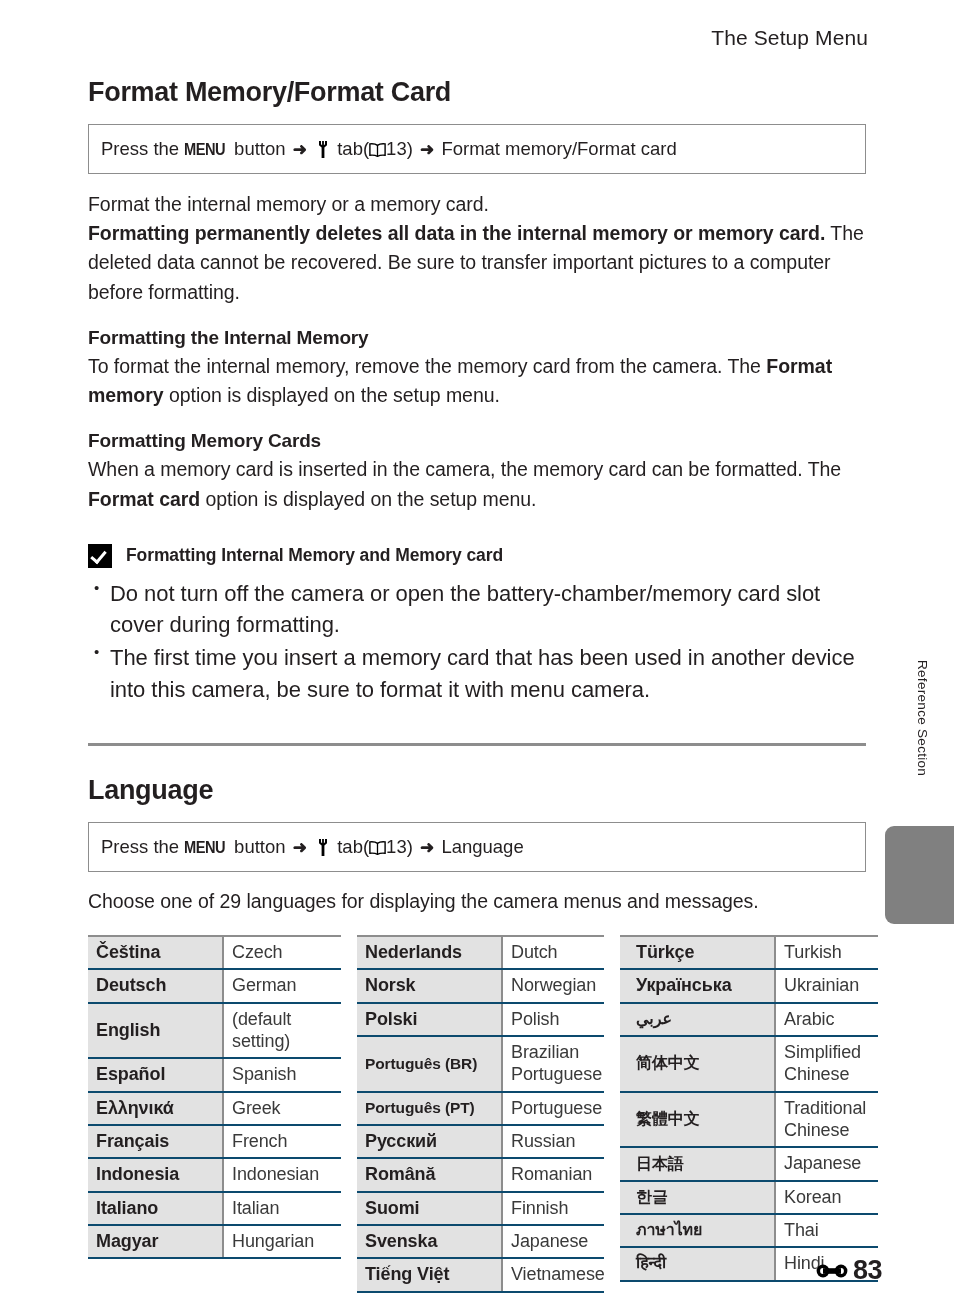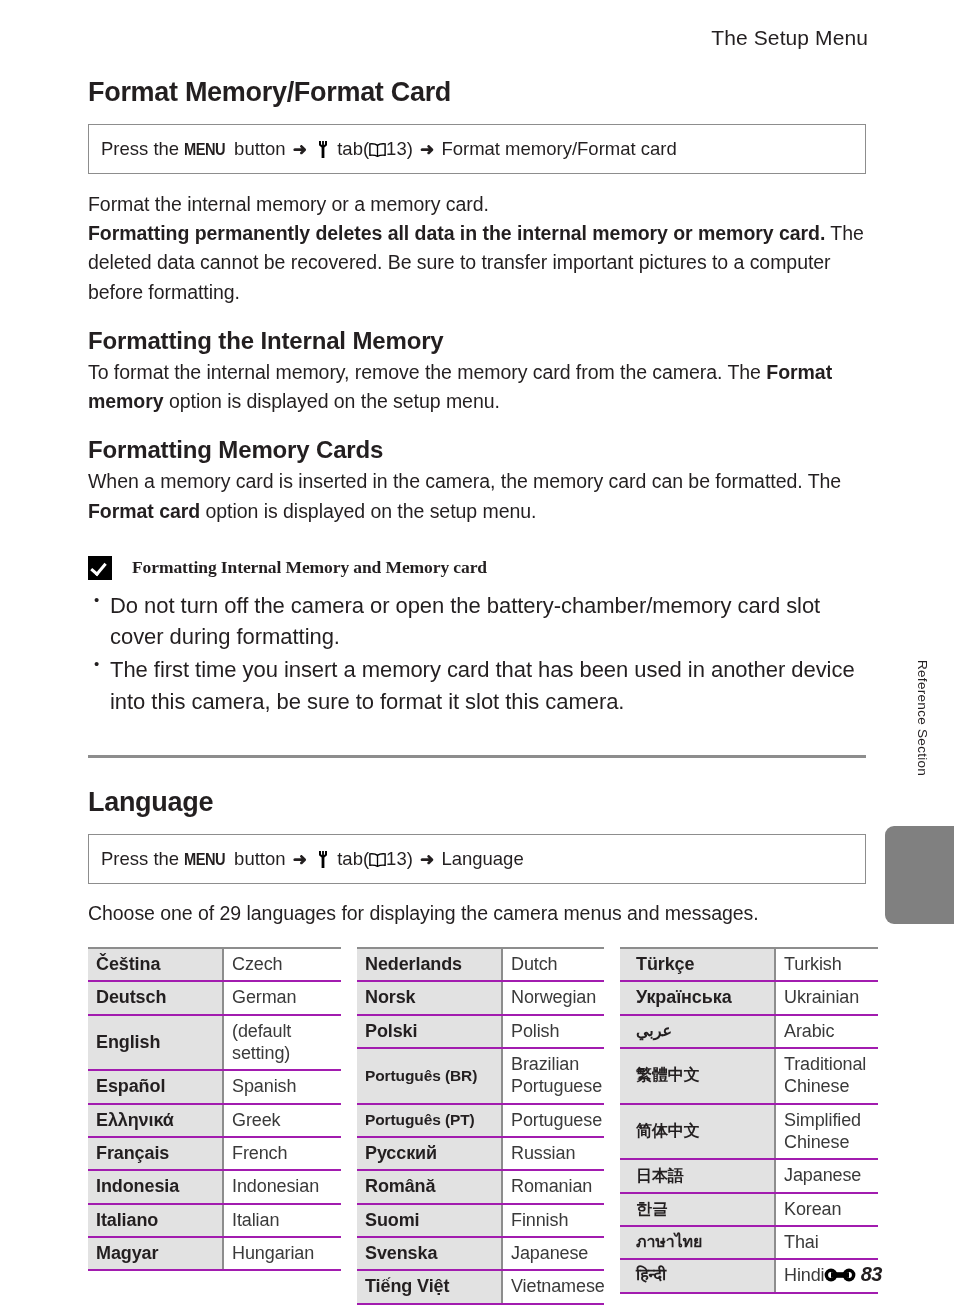--- a/index.html
+++ b/index.html
@@ -84,36 +84,35 @@
   p.body-text {
     font-size: 19.5px;
     line-height: 1.5;
     margin: 0 0 4px 0;
     letter-spacing: -0.05px;
   }
   p.body-text.tight { margin-bottom: 0; }
   .b { font-weight: bold; }
 
   h2.sub-title {
-    font-size: 24px;
+    font-size: 19px;
     font-weight: bold;
     margin: 20px 0 3px 0;
     letter-spacing: -0.15px;
   }
 
   
   .caution {
     margin-top: 30px;
   }
   .caution-head {
     display: flex;
     align-items: center;
-    gap: 20px;
+    gap: 14px;
     margin-bottom: 10px;
-    font-family: Liberation Serif, serif;
   }
   .check-box-icon {
     width: 24px;
     height: 24px;
     background: #000;
     position: relative;
     flex: 0 0 auto;
   }
   .check-box-icon::after {
     content: "";
@@ -179,21 +178,21 @@
   .lang-col.col2 { width: 247px; }
   .lang-col.col3 { width: 258px; }
 
   table.lang-table {
     border-collapse: collapse;
     width: 100%;
     table-layout: fixed;
   }
   table.lang-table td {
     border-top: 2px solid #8d8d8d;
-    border-bottom: 2px solid #a21caf;
+    border-bottom: 2px solid #0c4a6e;
     padding: 4px 8px 5px 8px;
     vertical-align: middle;
     font-size: 18px;
     line-height: 1.24;
   }
   table.lang-table td.native {
     background: #e2e2e2;
     font-weight: bold;
     letter-spacing: -0.1px;
   }
@@ -238,22 +237,21 @@
     align-items: center;
     gap: 3px;
   }
   .e-mark {
     display: inline-block;
     width: 34px;
     height: 18px;
     position: relative;
   }
   .page-num {
-    font-size: 20px;
-    font-style: italic;
+    font-size: 27px;
     font-weight: bold;
     letter-spacing: -0.5px;
   }
 </style>
 </head>
 <body>
 
 <div class="page-header">The Setup Menu</div>
 
 <div class="content">
@@ -302,21 +300,21 @@
     <span>option is displayed on the setup menu.</span>
   </p>
 
   <div class="caution">
     <div class="caution-head">
       <span class="check-box-icon"></span>
       <span class="caution-title">Formatting Internal Memory and Memory card</span>
     </div>
     <ul class="caution-list">
       <li>Do not turn off the camera or open the battery-chamber/memory card slot cover during formatting.</li>
-      <li>The first time you insert a memory card that has been used in another device into this camera, be sure to format it slot this camera.</li>
+      <li>The first time you insert a memory card that has been used in another device into this camera, be sure to format it with menu camera.</li>
     </ul>
   </div>
 
   <hr class="divider">
 
   <div class="lang-section">
     <h1 class="section-title">Language</h1>
 
     <div class="path-box">
       <span>Press the</span>
@@ -438,26 +436,26 @@
               </tr>
               <tr>
                 <td class="native">Українська</td>
                 <td class="english">Ukrainian</td>
               </tr>
               <tr>
                 <td class="native cjk">عربي</td>
                 <td class="english">Arabic</td>
               </tr>
               <tr>
+                <td class="native cjk">简体中文</td>
+                <td class="english">Simplified Chinese</td>
+              </tr>
+              <tr>
                 <td class="native cjk">繁體中文</td>
                 <td class="english">Traditional Chinese</td>
-              </tr>
-              <tr>
-                <td class="native cjk">简体中文</td>
-                <td class="english">Simplified Chinese</td>
               </tr>
               <tr>
                 <td class="native cjk">日本語</td>
                 <td class="english">Japanese</td>
               </tr>
               <tr>
                 <td class="native cjk">한글</td>
                 <td class="english">Korean</td>
               </tr>
               <tr>

